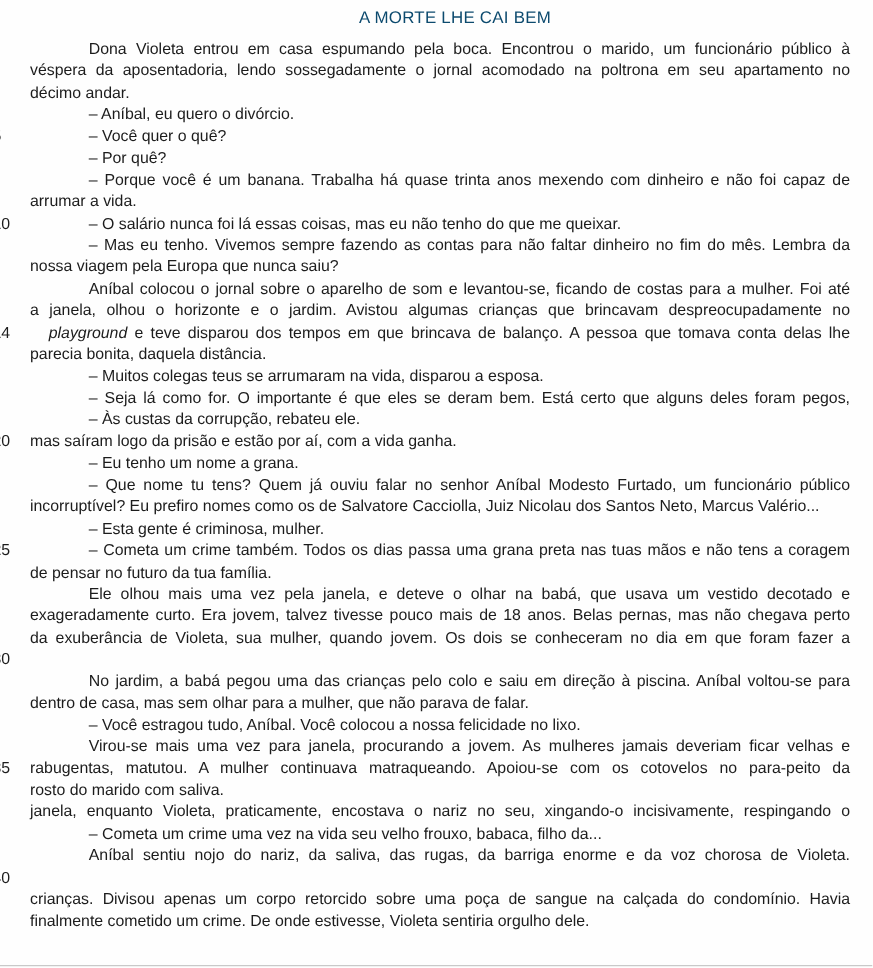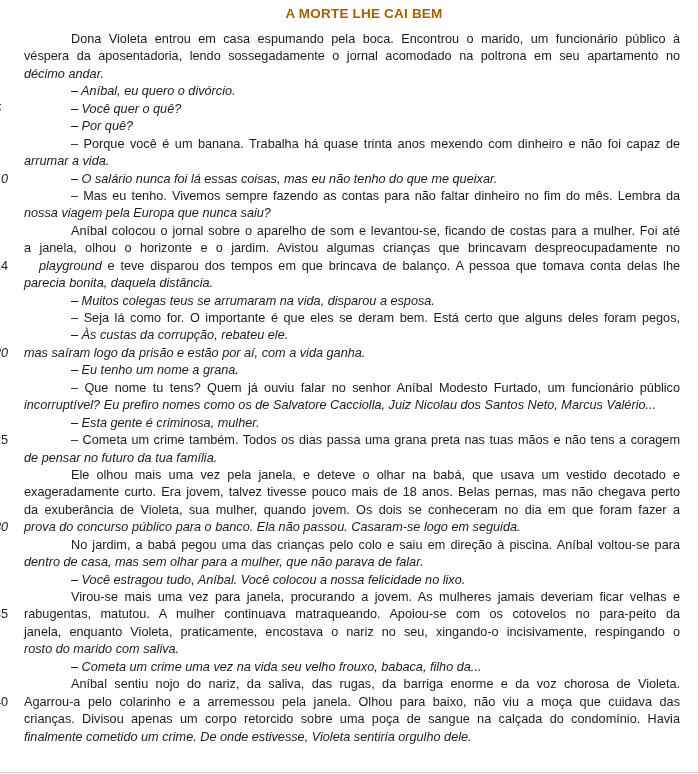--- a/index.html
+++ b/index.html
@@ -8,33 +8,33 @@
     font-family:"Liberation Sans", sans-serif;
     -webkit-font-smoothing:antialiased;
   }
   .page {
     position:relative; width:698px; height:774px;
     background:#fefefe; overflow:hidden;
   }
   .title {
     position:absolute; top:6px; left:36px; width:656px;
     margin:0; text-align:center;
-    font-size:13.5px; font-weight:bold; letter-spacing:0.2px;
-    color:#a16207;
+    font-size:13.5px; font-weight:normal; letter-spacing:0.2px;
+    color:#0c4a6e;
   }
   .text-body {
     position:absolute; left:24px; top:31px; width:656px;
     font-size:12.7px; line-height:17.45px; color:#1c1c1c;
   }
   .line {
     position:relative; height:17.45px;
     text-align:justify; text-align-last:justify;
     white-space:normal;
   }
-  .line.end { text-align:left; text-align-last:left;font-style:italic; }
+  .line.end { text-align:left; text-align-last:left; }
   .line.indent { text-indent:47px; }
   .num {
     position:absolute; left:-30px; top:0; width:24px;
     text-indent:0; text-align:left;
     font-size:12.7px; color:#1c1c1c;
   }
   .it { font-style:italic;margin-left:15px; }
   .bottom-rule {
     position:absolute; left:0; bottom:1px; width:698px; height:1px;
     background:#c9c9c9;
@@ -67,28 +67,28 @@
       <div class="line end"><span class="num">20</span><span>mas saíram logo da prisão e estão por aí, com a vida ganha.</span></div>
       <div class="line end indent"><span>– Eu tenho um nome a grana.</span></div>
       <div class="line indent"><span>– Que nome tu tens? Quem já ouviu falar no senhor Aníbal Modesto Furtado, um funcionário público</span></div>
       <div class="line end"><span>incorruptível? Eu prefiro nomes como os de Salvatore Cacciolla, Juiz Nicolau dos Santos Neto, Marcus Valério...</span></div>
       <div class="line end indent"><span>– Esta gente é criminosa, mulher.</span></div>
       <div class="line indent"><span class="num">25</span><span>– Cometa um crime também. Todos os dias passa uma grana preta nas tuas mãos e não tens a coragem</span></div>
       <div class="line end"><span>de pensar no futuro da tua família.</span></div>
       <div class="line indent"><span>Ele olhou mais uma vez pela janela, e deteve o olhar na babá, que usava um vestido decotado e</span></div>
       <div class="line"><span>exageradamente curto. Era jovem, talvez tivesse pouco mais de 18 anos. Belas pernas, mas não chegava perto</span></div>
       <div class="line"><span>da exuberância de Violeta, sua mulher, quando jovem. Os dois se conheceram no dia em que foram fazer a</span></div>
-      <div class="line end"><span class="num">30</span><span>prova do concurso público para o banco. Ela não passou. Casaram-se logo em seguida.</span></div>
+      <div class="line end"><span class="num">30</span></div>
       <div class="line indent"><span>No jardim, a babá pegou uma das crianças pelo colo e saiu em direção à piscina. Aníbal voltou-se para</span></div>
       <div class="line end"><span>dentro de casa, mas sem olhar para a mulher, que não parava de falar.</span></div>
       <div class="line end indent"><span>– Você estragou tudo, Aníbal. Você colocou a nossa felicidade no lixo.</span></div>
       <div class="line indent"><span>Virou-se mais uma vez para janela, procurando a jovem. As mulheres jamais deveriam ficar velhas e</span></div>
       <div class="line"><span class="num">35</span><span>rabugentas, matutou. A mulher continuava matraqueando. Apoiou-se com os cotovelos no para-peito da</span></div>
+      <div class="line end"><span>rosto do marido com saliva.</span></div>
       <div class="line"><span>janela, enquanto Violeta, praticamente, encostava o nariz no seu, xingando-o incisivamente, respingando o</span></div>
-      <div class="line end"><span>rosto do marido com saliva.</span></div>
       <div class="line end indent"><span>– Cometa um crime uma vez na vida seu velho frouxo, babaca, filho da...</span></div>
       <div class="line indent"><span>Aníbal sentiu nojo do nariz, da saliva, das rugas, da barriga enorme e da voz chorosa de Violeta.</span></div>
-      <div class="line"><span class="num">40</span><span>Agarrou-a pelo colarinho e a arremessou pela janela. Olhou para baixo, não viu a moça que cuidava das</span></div>
+      <div class="line"><span class="num">40</span></div>
       <div class="line"><span>crianças. Divisou apenas um corpo retorcido sobre uma poça de sangue na calçada do condomínio. Havia</span></div>
       <div class="line end"><span>finalmente cometido um crime. De onde estivesse, Violeta sentiria orgulho dele.</span></div>
     </div>
   <div class="bottom-rule"></div>
 </div>
 
 </body></html>

